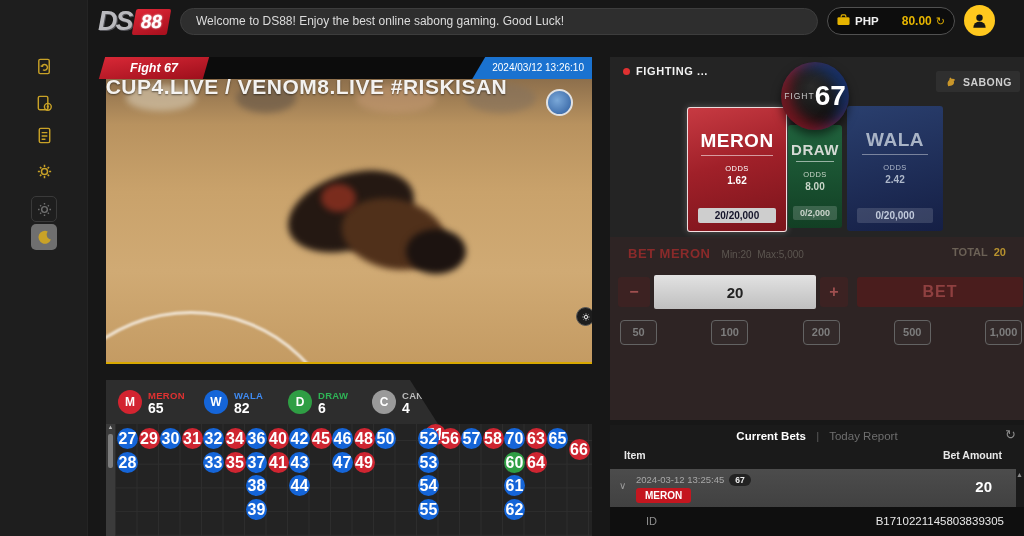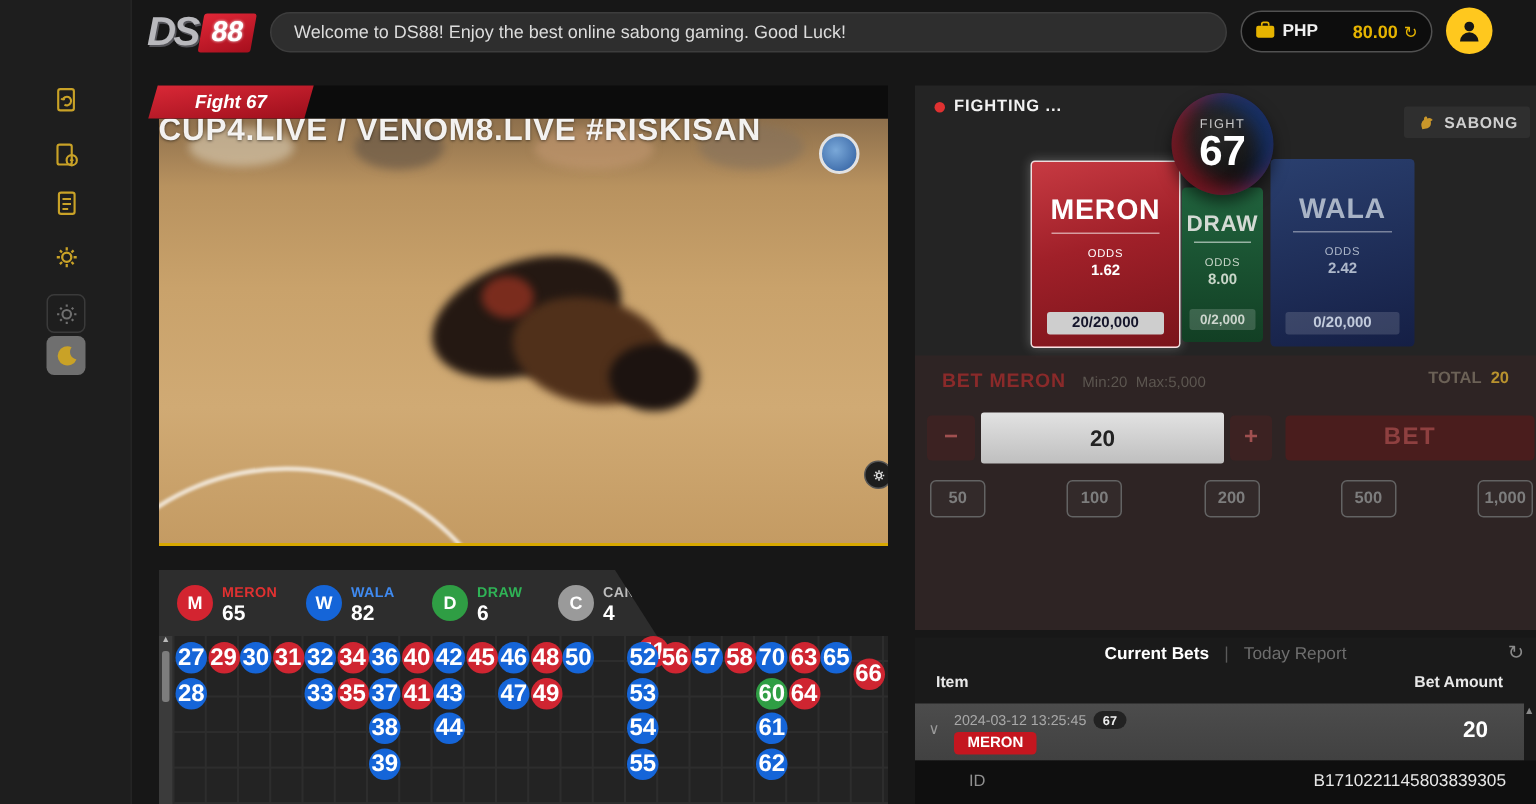--- a/index.html
+++ b/index.html
@@ -64,21 +64,21 @@
   #rpanel { position:absolute; left:610px; top:57px; width:414px; height:363px; background:#242424; }
   #betzone { position:absolute; left:0; top:180px; width:414px; height:183px; background:rgba(140,35,35,.10); }
   #status-row { position:absolute; left:13px; top:8px; display:flex; align-items:center; gap:6px; }
   #status-dot { width:7px; height:7px; border-radius:50%; background:#e03131; }
   #status-text { color:#f2f2f2; font-size:11px; font-weight:bold; letter-spacing:.6px; }
   #sabong-chip { position:absolute; right:4px; top:14px; height:21px; background:#2f2f2f; border-radius:2px; display:flex; align-items:center; gap:5px; padding:0 8px; }
   #sabong-chip .txt { color:#cfcfcf; font-size:10.5px; font-weight:bold; letter-spacing:.5px; }
   #fight-circle { position:absolute; left:171px; top:5px; width:68px; height:68px; border-radius:50%; z-index:4;
       background:radial-gradient(circle at 45% 35%, #2a2a2a, #0a0a0a 75%);
       box-shadow:inset 9px -5px 13px rgba(195,30,45,.55), inset -9px 5px 13px rgba(25,75,175,.55), 0 5px 10px rgba(0,0,0,.55);
-      display:flex; flex-direction:column; align-items:center; justify-content:center; }
+      display:flex; flex-direction:row; align-items:center; justify-content:center; }
   #fight-circle .fl { color:#c8c8c8; font-size:8.5px; letter-spacing:1px; }
   #fight-circle .fn { color:#fff; font-size:28px; font-weight:800; line-height:1; }
 
   .card { position:absolute; border-radius:3px; display:flex; flex-direction:column; align-items:center; cursor:pointer; }
   .card .t { font-weight:800; letter-spacing:.5px; }
   .card .dv { height:1px; background:rgba(255,255,255,.55); margin:3px 0 8px; }
   .card .ol { font-size:7.5px; letter-spacing:.5px; }
   .card .ov { font-size:10px; font-weight:bold; margin-top:2px; }
   .card .pool { position:absolute; bottom:8px; left:10%; width:80%; text-align:center; font-size:10px; font-weight:bold; border-radius:2px; padding:2px 0; }
   #card-meron { left:77px; top:50px; width:100px; height:125px; background:linear-gradient(165deg,#c73a42 0%,#a02029 45%,#7a141b 100%); border:1px solid rgba(255,255,255,.85); box-shadow:0 0 7px rgba(255,255,255,.25); color:#fff; padding-top:22px; }
@@ -194,20 +194,21 @@
           <circle cx="10" cy="7" r="3.4" fill="#161616"></circle>
           <path d="M3.5 17.5a6.5 6.5 0 0 1 13 0z" fill="#161616"></path>
         </svg>
     </div>
   </header>
 
   <div id="vheader">
     <div id="fight-badge">
         <span>Fight 67</span>
       </div>
+    <div id="vtimestamp">2024/03/12 13:26:10</div>
   </div>
 
   <div id="video">
     <div class="blob" style="left:20px;top:6px;width:70px;height:26px;background:#d9cdb6;opacity:.6"></div>
     <div class="blob" style="left:130px;top:4px;width:60px;height:30px;background:#6b5a48;opacity:.7"></div>
     <div class="blob" style="left:250px;top:6px;width:80px;height:28px;background:#c59a74;opacity:.55"></div>
     <div class="blob" style="left:360px;top:4px;width:70px;height:30px;background:#84715c;opacity:.6"></div>
     <div class="blob" style="left:180px;top:95px;width:130px;height:75px;background:#241812;transform:rotate(-18deg)"></div>
     <div class="blob" style="left:235px;top:120px;width:105px;height:70px;background:#50301a;transform:rotate(12deg)"></div>
     <div class="blob" style="left:300px;top:150px;width:60px;height:45px;background:#1c1310"></div>

